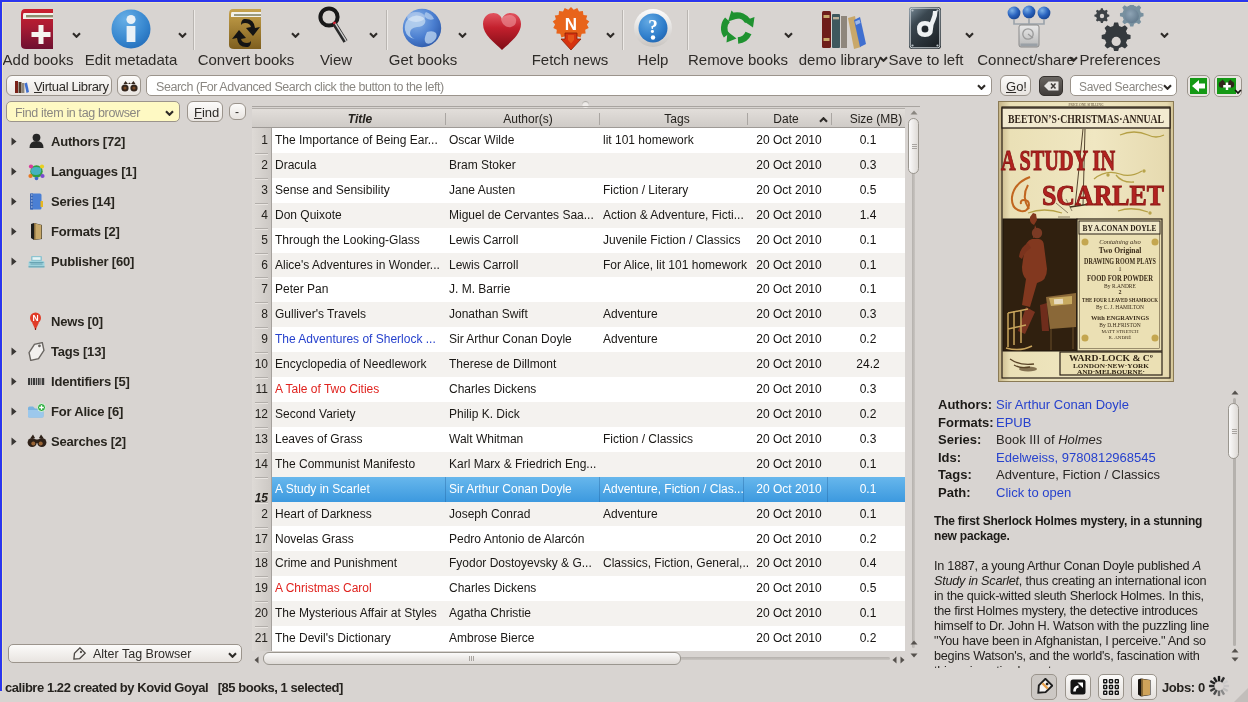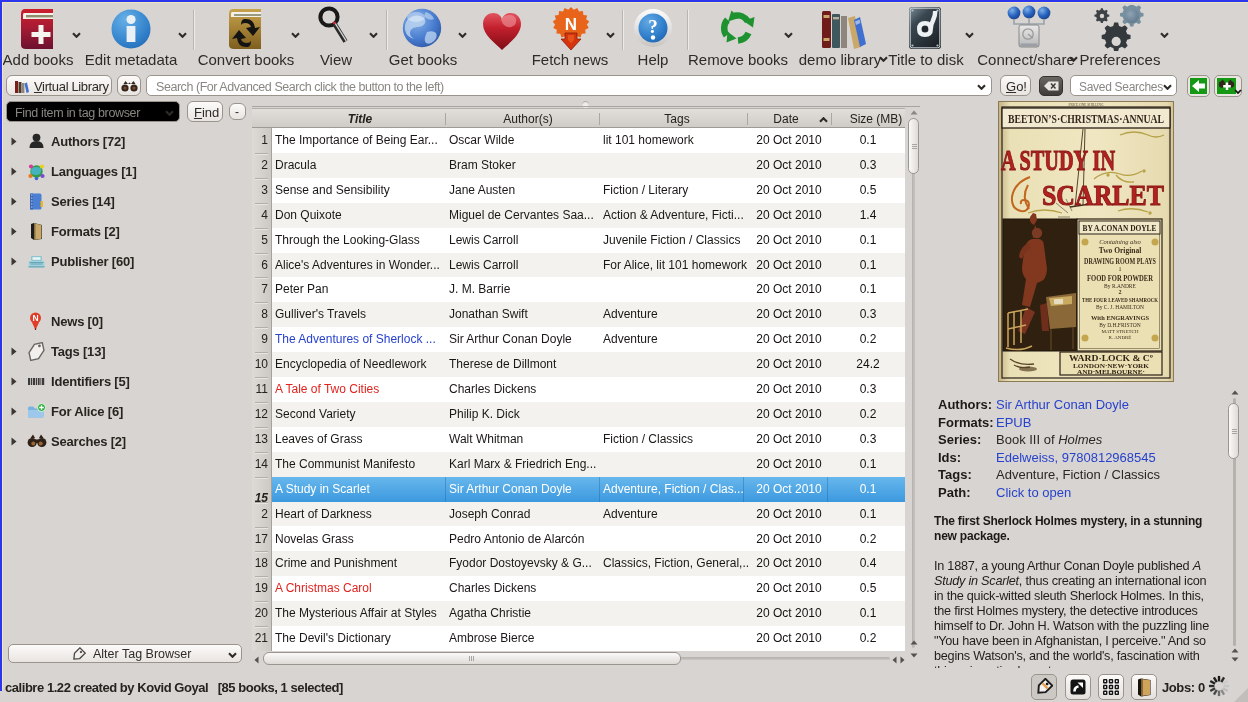--- a/index.html
+++ b/index.html
@@ -198,21 +198,21 @@
     <rect x="1" y="1" width="32" height="42" rx="3" fill="url(#dsk)"></rect>
     <rect x="2.2" y="2.2" width="29.6" height="39.6" rx="2" fill="none" stroke="#cfd6da" stroke-width="1"></rect>
     <path d="M17 15 q8 0 8 8 q0 8 -8 8 q-8 0 -8 -8 q0 -8 8 -8 Z M17 19.5 q-3.5 0 -3.5 3.5 q0 3.5 3.5 3.5 q3.5 0 3.5 -3.5 q0 -3.5 -3.5 -3.5 Z" fill="#eef1f3" fill-rule="evenodd"></path>
     <path d="M25 23 L20.5 23 Q20.5 18 23 13.5 Q25 9.5 25 5 L29.5 5 Q29.5 10 27.3 14.8 Q25 19 25 23 Z" fill="#eef1f3"></path>
     <circle cx="17" cy="23" r="3" fill="#20262b"></circle>
     <circle cx="4.5" cy="4.5" r="1.1" fill="#b8c0c6"></circle>
       <circle cx="29.5" cy="4.5" r="1.1" fill="#b8c0c6"></circle>
     <circle cx="4.5" cy="39.5" r="1.1" fill="#b8c0c6"></circle>
       <circle cx="29.5" cy="39.5" r="1.1" fill="#b8c0c6"></circle>
   </svg>
-  <div class="lbl" style="left:926px;top:48px">Title to disk</div>
+  <div class="lbl" style="left:926px;top:48px">Save to left</div>
   <svg class="dd" style="left:965px;top:29px" viewBox="0 0 9 6">
       <path d="M1 1.2 L4.5 4.8 L8 1.2" fill="none" stroke="#2e2b28" stroke-width="2.1"></path>
     </svg>
 
   <svg class="abs" style="left:1006px;top:2px" width="46" height="46" viewBox="0 0 46 46">
     <defs>
         <radialGradient id="nod" cx="0.35" cy="0.3" r="0.85">
       <stop offset="0" stop-color="#7db2e8"></stop>
           <stop offset="0.5" stop-color="#2a64c0"></stop>
           <stop offset="1" stop-color="#123a80"></stop>
@@ -325,21 +325,21 @@
       <path d="M8.2 6 h2.6 v-2.6 h2.4 v2.6 h2.6 v2.4 h-2.6 v2.6 h-2.4 v-2.6 h-2.6 Z" fill="#ffffff" transform="translate(-2,1)"></path>
     </svg>
     <svg class="dd" style="left:19px;top:13px;width:8px;height:5px" viewBox="0 0 9 6">
         <path d="M1 1.2 L4.5 4.8 L8 1.2" fill="none" stroke="#14120f" stroke-width="2.1"></path>
       </svg>
   </div>
 </div>
 
 <div id="sidebar" class="abs" style="left:0;top:98px;width:250px;height:570px;">
 
-  <div class="abs" style="left:6px;top:3px;width:174px;height:21px;background:#000000;border:1px solid #9b948c;border-radius:5px;box-sizing:border-box;">
+  <div class="abs" style="left:6px;top:3px;width:174px;height:21px;background:#fef9c3;border:1px solid #9b948c;border-radius:5px;box-sizing:border-box;">
     <span class="abs ph" style="left:8px;top:4px;font-size:12.5px;letter-spacing:-0.35px;">Find item in tag browser</span>
     <svg class="dd" style="left:158px;top:8px" viewBox="0 0 9 6">
         <path d="M1 1.2 L4.5 4.8 L8 1.2" fill="none" stroke="#2e2b28" stroke-width="2.1"></path>
       </svg>
   </div>
   <div class="btn" style="left:187px;top:3px;width:36px;height:21px;">
     <span class="abs" style="left:6px;top:3px;font-size:13px;color:#2e2b28;"><span style="text-decoration:underline">F</span>ind</span>
   </div>
   <div class="btn" style="left:229px;top:5px;width:17px;height:17px;">
     <span class="abs" style="left:5px;top:1px;font-size:12px;color:#2e2b28;">-</span>

